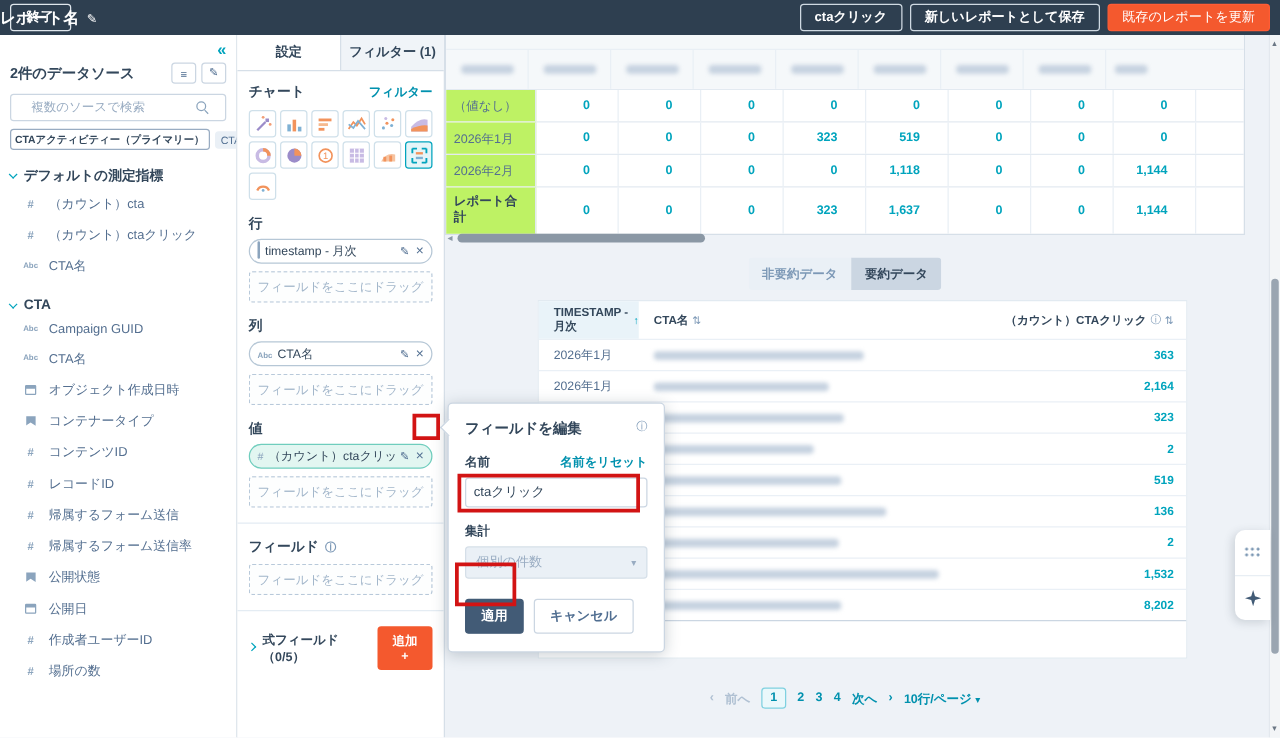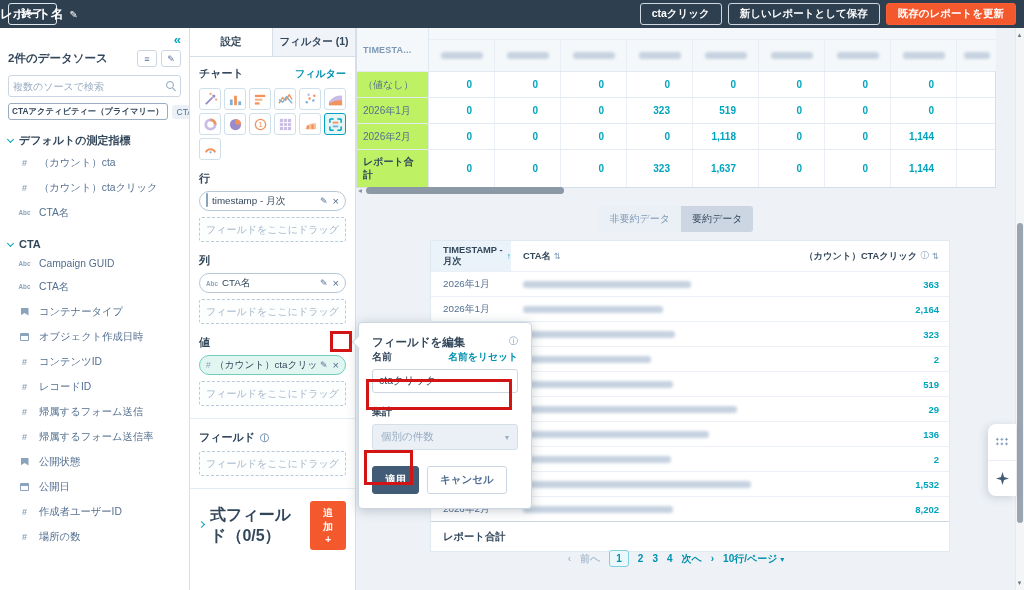--- a/index.html
+++ b/index.html
@@ -6,30 +6,30 @@
   html,body{width:1024px;height:590px;overflow:hidden}
   body{font-family:"Liberation Sans","DejaVu Sans",sans-serif;background:#fff;position:relative;color:#33475b}
 
   
   .topbar{position:absolute;left:0;top:0;width:1024px;height:28px;background:#2e3f50;display:flex;align-items:center;padding:0 8px;z-index:30}
   .btn-exit{border:1px solid #dfe6ec;color:#fff;font-size:10.5px;font-weight:bold;padding:3px 13px;border-radius:3px;background:transparent;cursor:pointer}
   .tb-title{position:absolute;left:0;right:16px;text-align:left;color:#fff;font-size:12.5px;font-weight:bold;pointer-events:none}
   .tb-title .pencil{font-size:10px;margin-left:6px}
   .tb-right{margin-left:auto;display:flex;gap:6px;z-index:2}
   .btn-ghost{border:1px solid #cfd9e2;color:#fff;background:transparent;font-size:10.5px;font-weight:bold;padding:3px 11px;border-radius:3px;cursor:pointer}
-  .btn-primary{border:1px solid #ff5c35;color:#fff;background:#f4592e;font-size:10.5px;font-weight:bold;padding:3px 11px;border-radius:3px;cursor:pointer}
+  .btn-primary{border:1px solid #ff5c35;color:#fff;background:#f4592e;font-size:10.5px;font-weight:normal;padding:3px 11px;border-radius:3px;cursor:pointer}
 
   
   .sidebar{position:absolute;left:0;top:28px;width:190px;height:562px;background:#fff;border-right:1px solid #d6dfe8;padding:6px 8px;overflow:hidden}
   .collapse{position:absolute;right:8px;top:4px;color:#00a4bd;font-size:13px;font-weight:bold;cursor:pointer}
   .src-head{display:flex;align-items:center;margin-top:16px}
   .src-title{font-size:11.5px;font-weight:bold}
   .src-btns{margin-left:auto;display:flex;gap:4px}
   .ic-btn{width:20px;height:17px;border:1px solid #cbd6e2;border-radius:3px;display:flex;align-items:center;justify-content:center;font-size:9px;color:#506e91;background:#fff;cursor:pointer}
-  .search{margin-top:8px;height:22px;border:1px solid #cbd6e2;border-radius:3px;display:flex;align-items:center;padding:0 4px;background:#fff}
+  .search{margin-top:8px;height:22px;border:1px solid #cbd6e2;border-radius:3px;display:flex;align-items:center;padding:0 16px;background:#fff}
   .search input{border:0;outline:0;flex:1;font-size:10px;color:#33475b;font-family:inherit}
   .search input::placeholder{color:#99acc2}
   .mag{width:10px;height:10px;position:relative;flex:none}
   .mag:before{content:"";position:absolute;width:6px;height:6px;border:1.3px solid #8ba4bd;border-radius:50%;left:0;top:0}
   .mag:after{content:"";position:absolute;width:4px;height:1.4px;background:#8ba4bd;transform:rotate(45deg);right:0;bottom:1px}
   .chips{margin-top:6px;display:flex;gap:4px;align-items:center}
   .chip1{border:1px solid #99acc2;border-radius:3px;font-size:8.3px;font-weight:bold;padding:2px 3px;white-space:nowrap}
   .chip2{background:#eaf0f6;border-radius:3px;font-size:8.5px;padding:2px 5px;color:#506e91}
   .grp-head{display:flex;align-items:center;gap:6px;margin:13px 0 2px}
   .grp-title{font-size:11px;font-weight:bold}
@@ -59,21 +59,21 @@
   .pill{height:20px;border:1px solid #b6c7d6;border-radius:10px;display:flex;align-items:center;padding:0 6px;gap:4px;background:#fff;font-size:9.8px;color:#33475b;cursor:grab}
   .pill .pi{color:#8ba4bd;font-size:8.5px;flex:none}
   .pill .txt{white-space:nowrap;overflow:hidden}
   .pill .act{margin-left:auto;display:flex;gap:5px;align-items:center}
   .pill .pe{font-size:9px;color:#506e91;cursor:pointer}
   .pill .px{font-size:11px;color:#506e91;cursor:pointer;line-height:1}
   .pill.val{background:#e2f6f1;border-color:#6fcdbd}
   .dropzone{margin-top:6px;height:25px;border:1px dashed #b8c9da;border-radius:3px;display:flex;align-items:center;justify-content:center;font-size:10px;color:#a3b7cb;background:#fdfefe}
   .hr{height:1px;background:#e4ecf3;margin:12px -9px 0 -9px}
   .formula{display:flex;align-items:center;padding:12px 9px;gap:6px}
-  .formula .lab{font-size:16px;font-weight:bold}
+  .formula .lab{font-size:10px;font-weight:bold}
   .btn-add{margin-left:auto;background:#f4592e;color:#fff;font-size:10px;font-weight:bold;border:0;border-radius:3px;padding:5px 9px;cursor:pointer}
   .info{color:#7c98b6;font-size:9px;margin-left:5px}
 
   
   .main{position:absolute;left:356px;top:28px;width:668px;height:562px;background:#eef2f7}
 
   
   .pivot{position:absolute;left:0;top:0;width:640px;background:#fff;border:1px solid #d6dfe8;border-top:0}
   .prow{display:flex;border-top:1px solid #e3eaf1}
   .pcell{width:66px;flex:none;border-right:1px solid #e9eff5;display:flex;align-items:center;justify-content:flex-end;padding-right:22px;font-size:10px;font-weight:bold;color:#00a4bd}
@@ -86,21 +86,21 @@
   .phc{width:66px;flex:none;border-right:1px solid #e9eff5;display:flex;align-items:center;justify-content:center}
   .prow.total .plabel{font-weight:bold;color:#33475b;font-size:10px;line-height:1.25}
   .smudge{height:7px;background:#c6d2e0;border-radius:3px;filter:blur(1.6px)}
   .hscroll{position:absolute;left:2px;top:158px;width:640px;height:8px;display:flex;align-items:center}
   .hscroll .arr{color:#8b98a5;font-size:8px;margin-right:4px}
   .hthumb{width:198px;height:7px;background:#8b98a5;border-radius:4px}
 
   
   .toggle-wrap{position:absolute;left:0;top:178px;width:640px;display:flex;justify-content:center}
   .toggle{display:flex;border-radius:3px;overflow:hidden}
-  .tg{font-size:10px;font-weight:normal;padding:6px 11px;cursor:pointer}
+  .tg{font-size:10px;font-weight:bold;padding:6px 11px;cursor:pointer}
   .tg.off{background:#eaf0f6;color:#7c98b6}
   .tg.on{background:#cbd6e2;color:#33475b}
   .sumtable{position:absolute;left:74px;top:212px;width:520px;background:#fff;border:1px solid #e2eaf1}
   .srow{display:flex;border-top:1px solid #eaf0f6;height:25px}
   .srow.head{border-top:0;height:30px}
   .sc1{width:80px;flex:none;display:flex;align-items:center;padding-left:12px;font-size:9.8px;color:#546f90}
   .srow.head .sc1{background:#e9f3f9;font-weight:bold;color:#33475b;font-size:9.3px}
   .sc2{flex:1;display:flex;align-items:center;padding-left:12px;font-size:9.3px;font-weight:bold;color:#33475b;gap:3px}
   .sc3{width:170px;flex:none;display:flex;align-items:center;justify-content:flex-end;padding-right:10px;font-size:9.5px;font-weight:bold;color:#00a4bd;gap:3px}
   .srow.head .sc3{color:#33475b;font-size:9.3px}
@@ -113,21 +113,21 @@
   .pager .dis{color:#b0c1d3}
   .pgbox{border:1px solid #7fd1e0;background:#eaf8fb;border-radius:3px;padding:2px 6px;color:#0091ae}
   .pg{cursor:pointer}
 
   
   .dialog{position:absolute;left:358px;top:322px;width:174px;background:#fff;border:1px solid #cbd6e2;border-radius:4px;box-shadow:0 2px 12px rgba(45,62,80,.25);z-index:40;padding:12px 13px 14px}
   .dialog:before{content:"";position:absolute;left:-5px;top:14px;width:9px;height:9px;background:#fff;border-left:1px solid #cbd6e2;border-bottom:1px solid #cbd6e2;transform:rotate(45deg)}
   .dlg-head{display:flex;align-items:flex-start}
   .dlg-title{font-size:11.5px;font-weight:bold}
   .dlg-info{margin-left:auto;color:#7c98b6;font-size:9px}
-  .dlg-row{display:flex;align-items:center;}
+  .dlg-row{display:flex;align-items:center;margin-top:13px}
   .dlg-lab{font-size:10px;font-weight:bold}
   .dlg-link{margin-left:auto;color:#0091ae;font-size:9.8px;font-weight:bold;cursor:pointer}
   .dlg-input{margin-top:5px;width:100%;height:24px;border:1px solid #cbd6e2;border-radius:3px;font-size:10.5px;color:#33475b;padding:0 6px;font-family:inherit;outline:none}
   .dlg-select{margin-top:5px;height:26px;background:#eaf0f6;border:1px solid #d5dfe8;border-radius:3px;display:flex;align-items:center;padding:0 8px;color:#99acc2;font-size:10.5px}
   .dlg-select .car{margin-left:auto;font-size:8px}
   .dlg-btns{display:flex;gap:8px;margin-top:16px}
   .btn-apply{background:#425b76;color:#fff;border:1px solid #425b76;border-radius:3px;font-size:10.5px;font-weight:bold;padding:6px 12px;cursor:pointer}
   .btn-cancel{background:#fff;color:#506e91;border:1px solid #cbd6e2;border-radius:3px;font-size:10.5px;font-weight:bold;padding:6px 12px;cursor:pointer}
 
   
@@ -206,29 +206,29 @@
       <span class="lab">Campaign GUID</span>
     </div>
   <div class="fld">
       <span class="fico">
         <span class="abc">Abc</span>
       </span>
       <span class="lab">CTA名</span>
     </div>
   <div class="fld">
       <span class="fico">
+        <span class="ic-cal"></span>
+      </span>
+      <span class="lab">オブジェクト作成日時</span>
+    </div>
+  <div class="fld">
+      <span class="fico">
         <span class="ic-tag"></span>
       </span>
       <span class="lab">コンテナータイプ</span>
-    </div>
-  <div class="fld">
-      <span class="fico">
-        <span class="ic-cal"></span>
-      </span>
-      <span class="lab">オブジェクト作成日時</span>
     </div>
   <div class="fld">
       <span class="fico">#</span>
       <span class="lab">コンテンツID</span>
     </div>
   <div class="fld">
       <span class="fico">#</span>
       <span class="lab">レコードID</span>
     </div>
   <div class="fld">
@@ -403,21 +403,20 @@
     <span class="chev r"></span>
     <span class="lab">式フィールド（0/5）</span>
     <button class="btn-add">追加 +</button>
   </div>
 </div>
 
 <div class="main">
 
   <div class="pivot">
     <div class="phead">
-      <div class="pcorner">TIMESTA...</div>
       <div class="pheadright">
         <div class="pband"></div>
         <div class="pheadcells">
           <span class="phc">
               <span class="smudge" style="width:42px"></span>
             </span>
           <span class="phc">
               <span class="smudge" style="width:42px"></span>
             </span>
           <span class="phc">
@@ -546,27 +545,20 @@
           <span class="smudge" style="width:128px"></span>
         </span>
         <span class="sc3">2</span>
       </div>
     <div class="srow">
         <span class="sc1"></span>
         <span class="sc2">
           <span class="smudge" style="width:150px"></span>
         </span>
         <span class="sc3">519</span>
-      </div>
-    <div class="srow">
-        <span class="sc1"></span>
-        <span class="sc2">
-          <span class="smudge" style="width:214px"></span>
-        </span>
-        <span class="sc3">29</span>
       </div>
     <div class="srow">
         <span class="sc1"></span>
         <span class="sc2">
           <span class="smudge" style="width:186px"></span>
         </span>
         <span class="sc3">136</span>
       </div>
     <div class="srow">
         <span class="sc1"></span>

